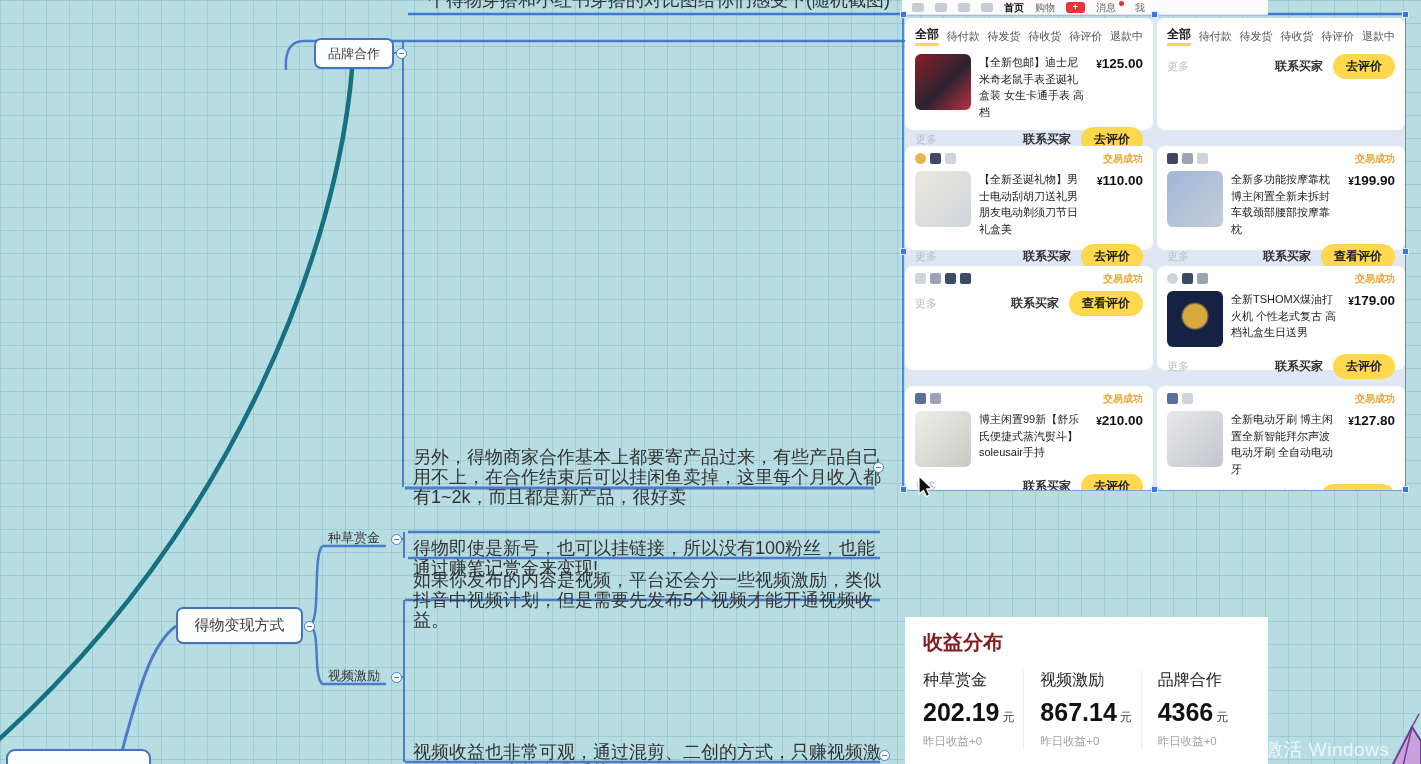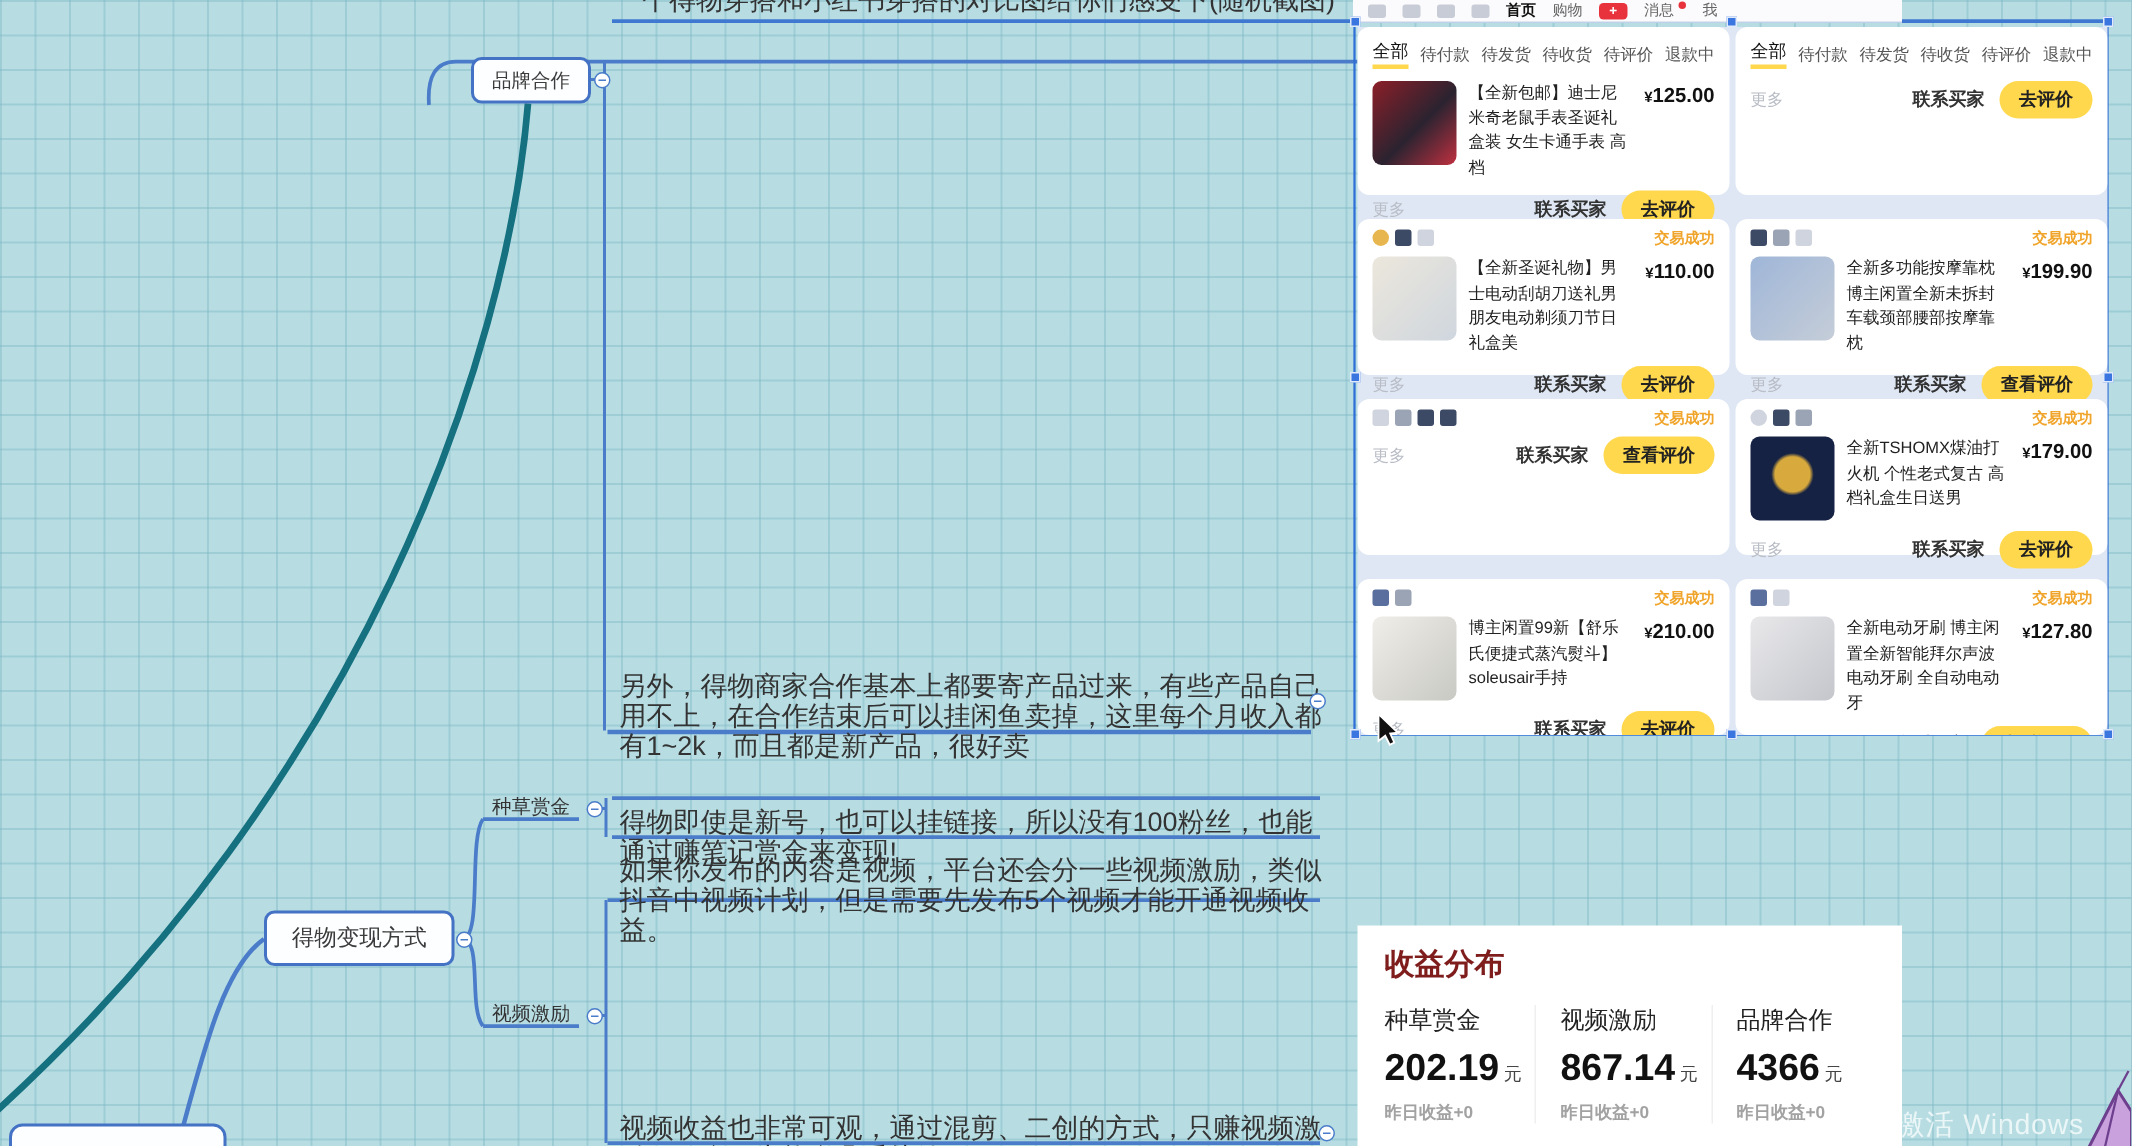--- a/index.html
+++ b/index.html
@@ -36,21 +36,21 @@
         font-size:9px;line-height:11px;text-align:center;font-weight:bold;flex:0 0 auto;}
   .navdot{width:5px;height:5px;border-radius:50%;background:#e8333c;margin-left:-8px;margin-top:-8px;}
 
   
   #orders{position:absolute;left:905px;top:18px;width:500px;height:472px;z-index:2;
         background:#dfe7f4;overflow:hidden;display:flex;gap:4px;}
   .ocol{width:248px;display:flex;flex-direction:column;gap:16px;}
   .card{background:#fff;border-radius:8px;flex:0 0 auto;box-sizing:border-box;padding:2px 0;}
   .tabs{display:flex;justify-content:space-between;align-items:center;
         padding:6px 10px 3px;font-size:11px;color:#555;}
-  .tabs .t0{font-weight:normal;color:#111;font-size:12px;border-bottom:3px solid #ffd84d;}
+  .tabs .t0{font-weight:bold;color:#111;font-size:12px;border-bottom:3px solid #ffd84d;}
   .chead{display:flex;justify-content:space-between;align-items:center;
         padding:3px 10px 0;height:15px;}
   .avatars{display:flex;gap:4px;align-items:center;}
   .avatars i{display:block;width:11px;height:11px;border-radius:2px;}
   .avatars i.rnd{border-radius:50%;}
   .sw-a{background:#3c4a66;} .sw-b{background:#9aa4b5;} .sw-c{background:#5a6f9e;}
   .sw-d{background:#cfd4de;} .sw-e{background:#e8b64e;}
   .status{font-size:10px;color:#f0a42a;font-weight:bold;}
   .cbody{display:flex;padding:5px 10px 2px;gap:8px;}
   .thumb{width:56px;height:56px;border-radius:6px;flex:0 0 auto;}
@@ -78,21 +78,21 @@
   
   #earnings{position:absolute;left:905px;top:617px;width:363px;height:147px;z-index:2;
         background:#fff;box-sizing:border-box;padding:12px 0 0 18px;}
   .etitle{font-size:20px;font-weight:bold;color:#7f1d1d;}
   .ecols{display:flex;margin-top:14px;margin-right:10px;}
   .ecol{flex:1;box-sizing:border-box;}
   .ecol + .ecol{border-left:1px solid #efefef;padding-left:16px;}
   .elabel{font-size:16px;color:#222;font-weight:500;}
   .evalue{font-size:25px;font-weight:bold;color:#111;margin-top:7px;}
   .eunit{font-size:12px;color:#444;font-weight:normal;margin-left:3px;}
-  .esub{font-size:11.5px;color:#a2a2a2;margin-top:7px;font-weight:bold;}
+  .esub{font-size:11.5px;color:#a2a2a2;margin-top:7px;}
 
   #watermark{position:absolute;left:1264px;top:737px;z-index:7;font-size:19px;
         color:rgba(255,255,255,.72);letter-spacing:.5px;}
   #cursor{position:absolute;left:0;top:0;z-index:9;pointer-events:none;}
   #plane{position:absolute;left:0;top:0;z-index:8;pointer-events:none;}
 </style>
 </head>
 <body>
 
 <div id="canvas">

